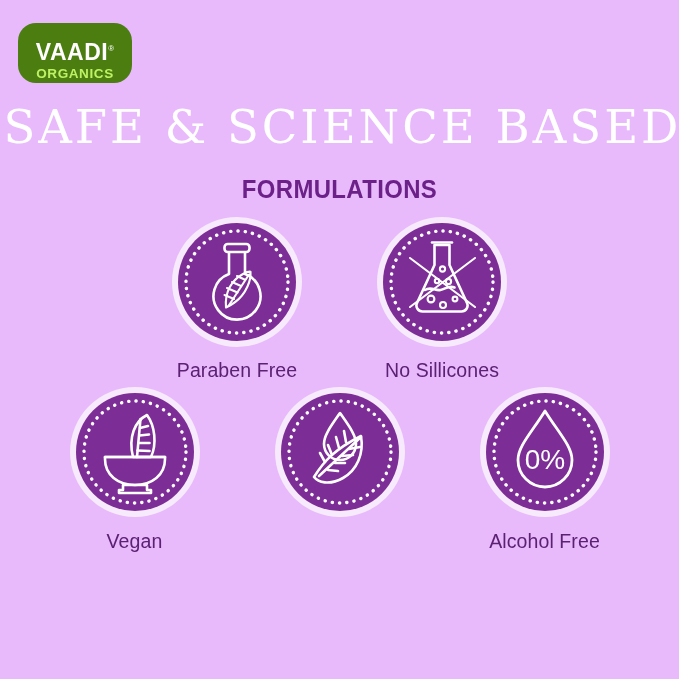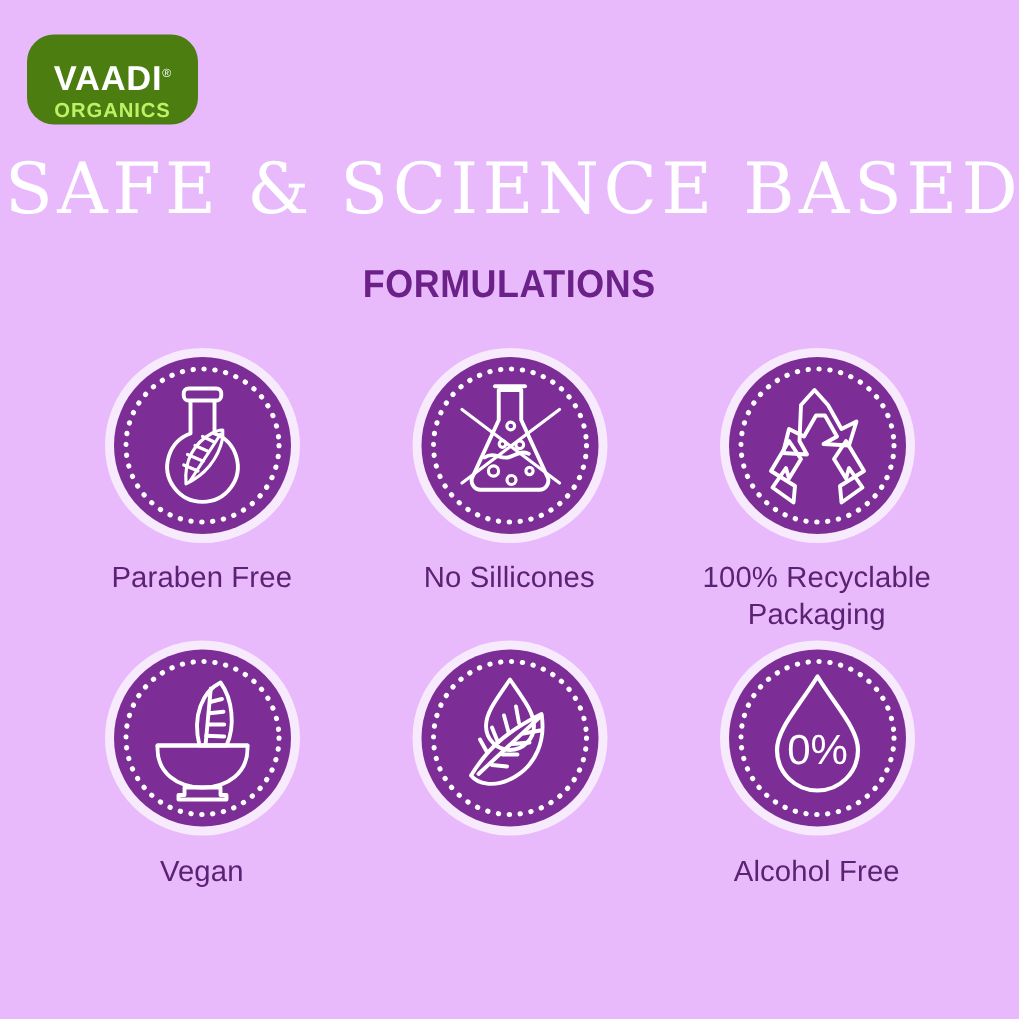--- a/index.html
+++ b/index.html
@@ -90,21 +90,21 @@
     font-weight: bold;
     letter-spacing: 0.4px;
     line-height: 1;
     transform: scaleX(0.92);
   }
 
   
   .grid {
     position: absolute;
     left: 0;
-    top: 232px;
+    top: 217px;
     width: 679px;
   }
   .row {
     display: flex;
     justify-content: center;
   }
   .row2 {
     margin-top: 4px;
   }
   .cell {
@@ -216,38 +216,20 @@
             </g>
             <g stroke="#ffffff" stroke-width="2.1" stroke-linecap="round">
               <line x1="33" y1="41" x2="98" y2="90"></line>
               <line x1="98" y1="41" x2="33" y2="90"></line>
             </g>
           </svg>
         </div>
         <div class="label">No Sillicones</div>
       </div>
 
-      <div class="cell">
-        <div class="badge">
-          <div class="badge-halo"></div>
-          <div class="badge-disc"></div>
-          <svg class="badge-svg" viewBox="0 0 130 130">
-            <circle cx="65" cy="65" r="51" fill="none" stroke="#ffffff" stroke-width="3.4" stroke-linecap="round" stroke-dasharray="0.2 7.1"></circle>
-            <g fill="none" stroke="#ffffff" stroke-width="2.6" stroke-linejoin="round" stroke-linecap="round">
-
-              <path d="M54 38 l9 -10 l9 10 l9 16 l10 -5 l-5 16 l-17 -1 l9 -5 l-8 -14 h-6 l-8 14 l-10 -5 l-4 16 l16 1 l-5 -9 z" transform="translate(0,0)"></path>
-
-              <path d="M46 62 l-12 20 l16 10 l-1 11 l-14 -10 l9 -13 l2 7 l8 -13 z"></path>
-
-              <path d="M84 62 l12 20 l-16 10 l1 11 l14 -10 l-9 -13 l-2 7 l-8 -13 z"></path>
-            </g>
-          </svg>
-        </div>
-        <div class="label">100% Recyclable Packaging</div>
-      </div>
 
     </div>
 
     <div class="row row2">
 
       <div class="cell">
         <div class="badge">
           <div class="badge-halo"></div>
           <div class="badge-disc"></div>
           <svg class="badge-svg" viewBox="0 0 130 130">

